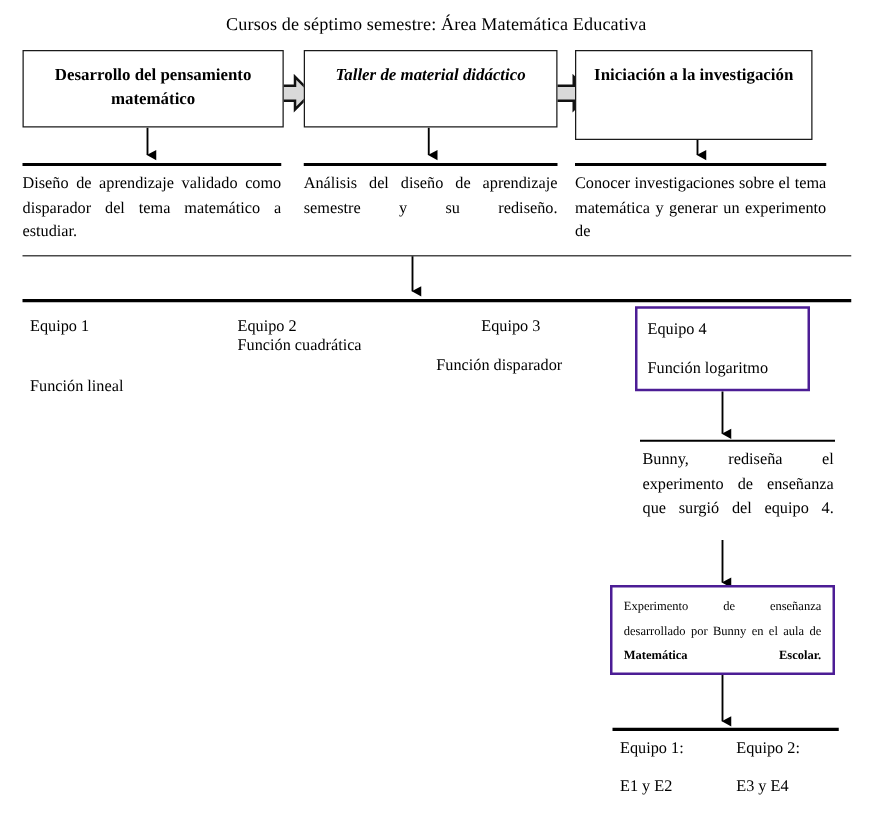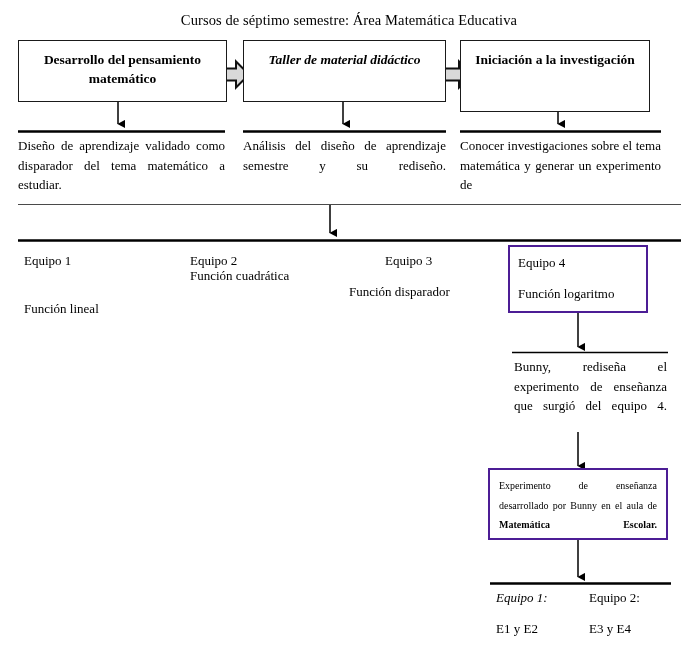--- a/index.html
+++ b/index.html
@@ -172,19 +172,19 @@
     <div class="abs eq-label" style="left:8px; top:6px;">Equipo 4</div>
     <div class="abs eq-label" style="left:8px; top:37px;">Función logaritmo</div>
   </div>
 
   <div class="abs para lastline-left" style="left:514px; top:357px; width:153px;">Bunny, rediseña el experimento de enseñanza que surgió del equipo 4.</div>
 
   <div class="abs text-box" style="left:488px; top:468px; width:180px; height:72px;">
     <div class="tb-text"><span>Experimento de enseñanza desarrollado por Bunny en el aula de </span><b class="strong">Matemática Escolar.</b></div>
   </div>
 
-  <div class="abs eq-label" style="left:496px; top:588px;font-style:italic;">Equipo 1:</div>
+  <div class="abs eq-label" style="left:496px; top:588px;">Equipo 1:</div>
   <div class="abs eq-label" style="left:496px; top:619px;">E1 y E2</div>
 
   <div class="abs eq-label" style="left:589px; top:588px;">Equipo 2:</div>
   <div class="abs eq-label" style="left:589px; top:619px;">E3 y E4</div>
 
 </div>
 
 </body></html>

